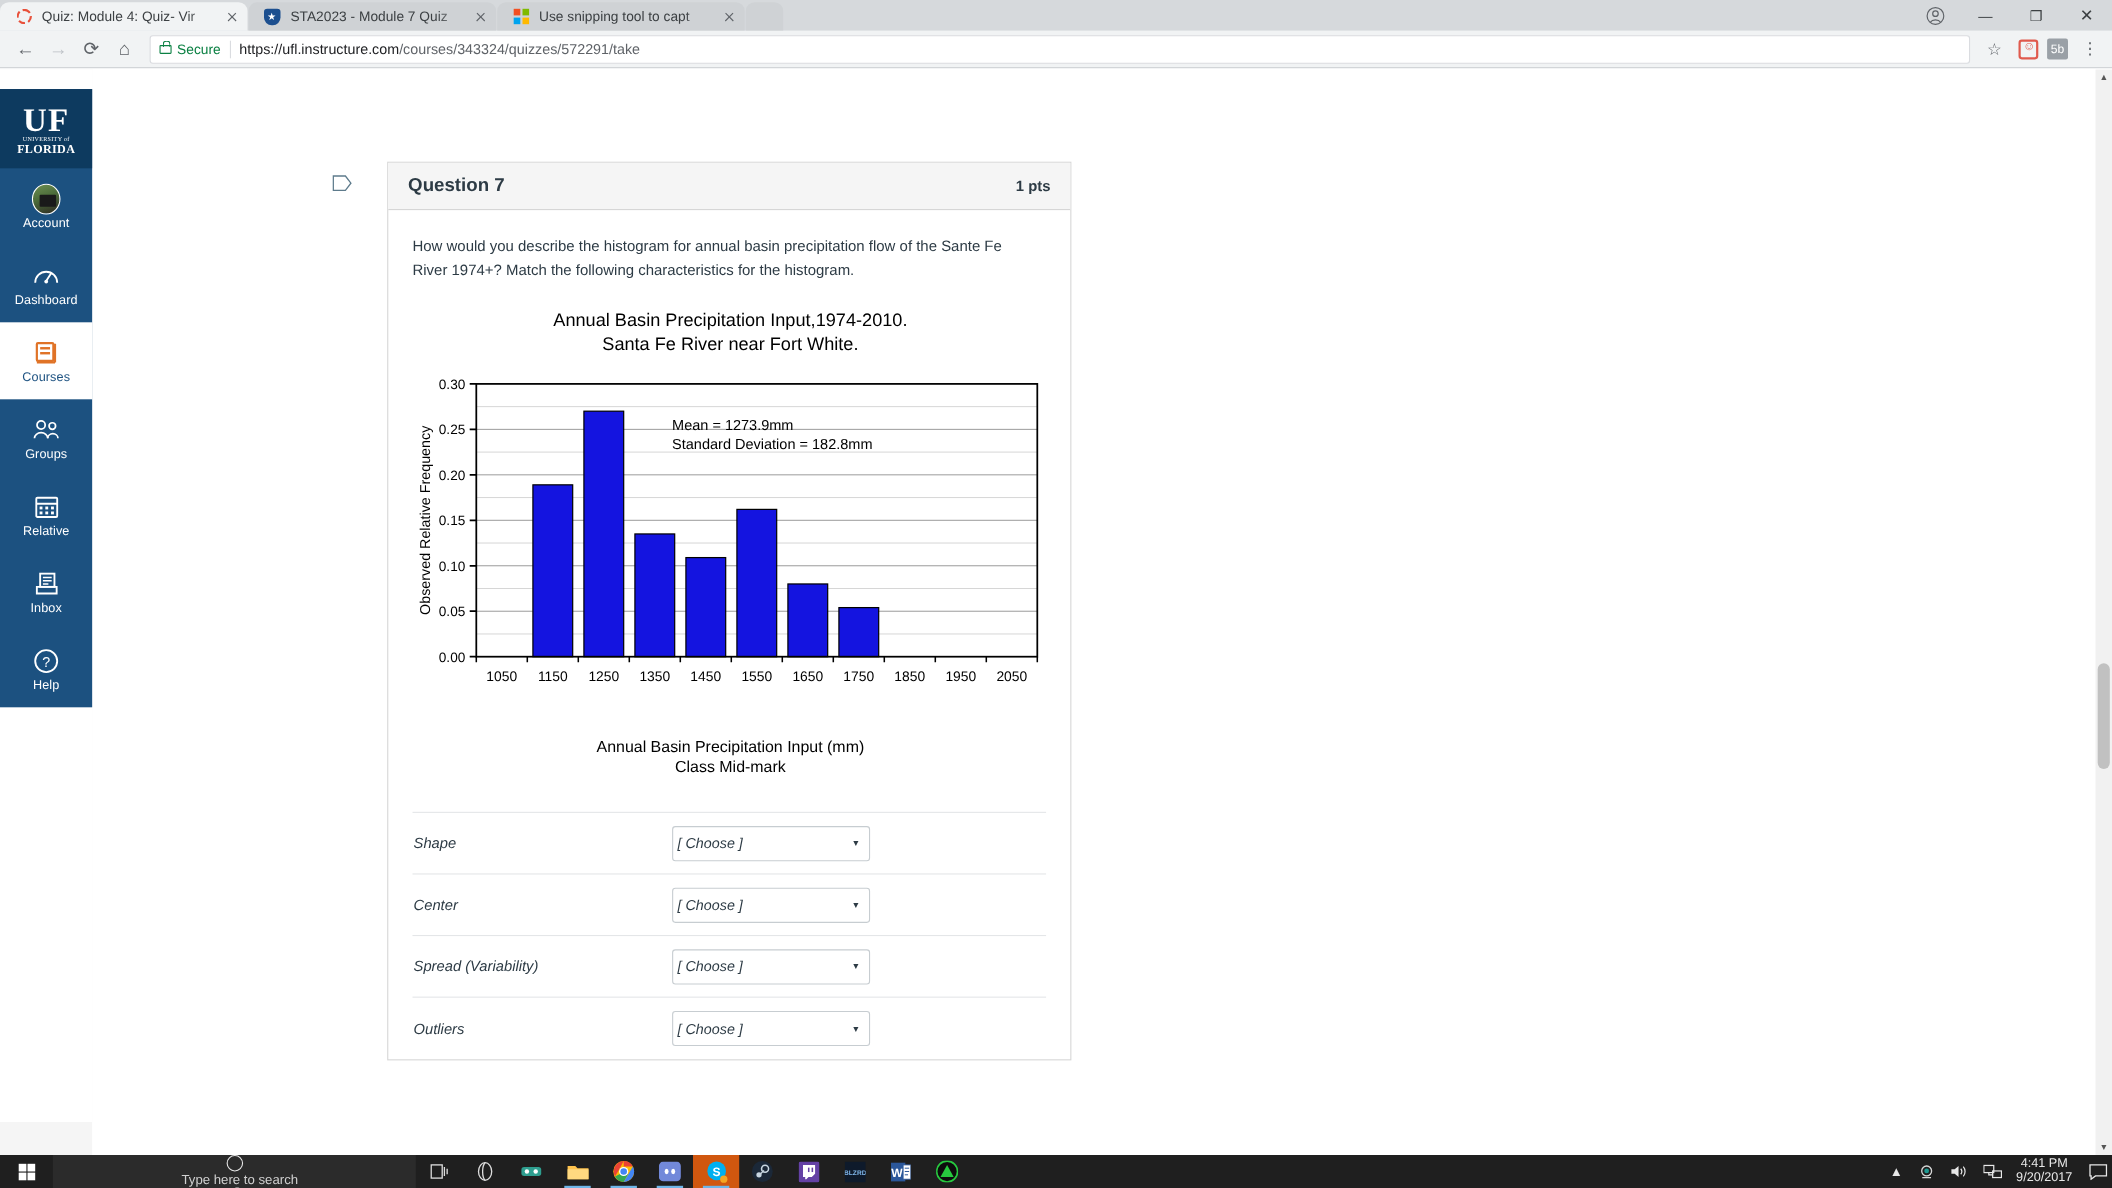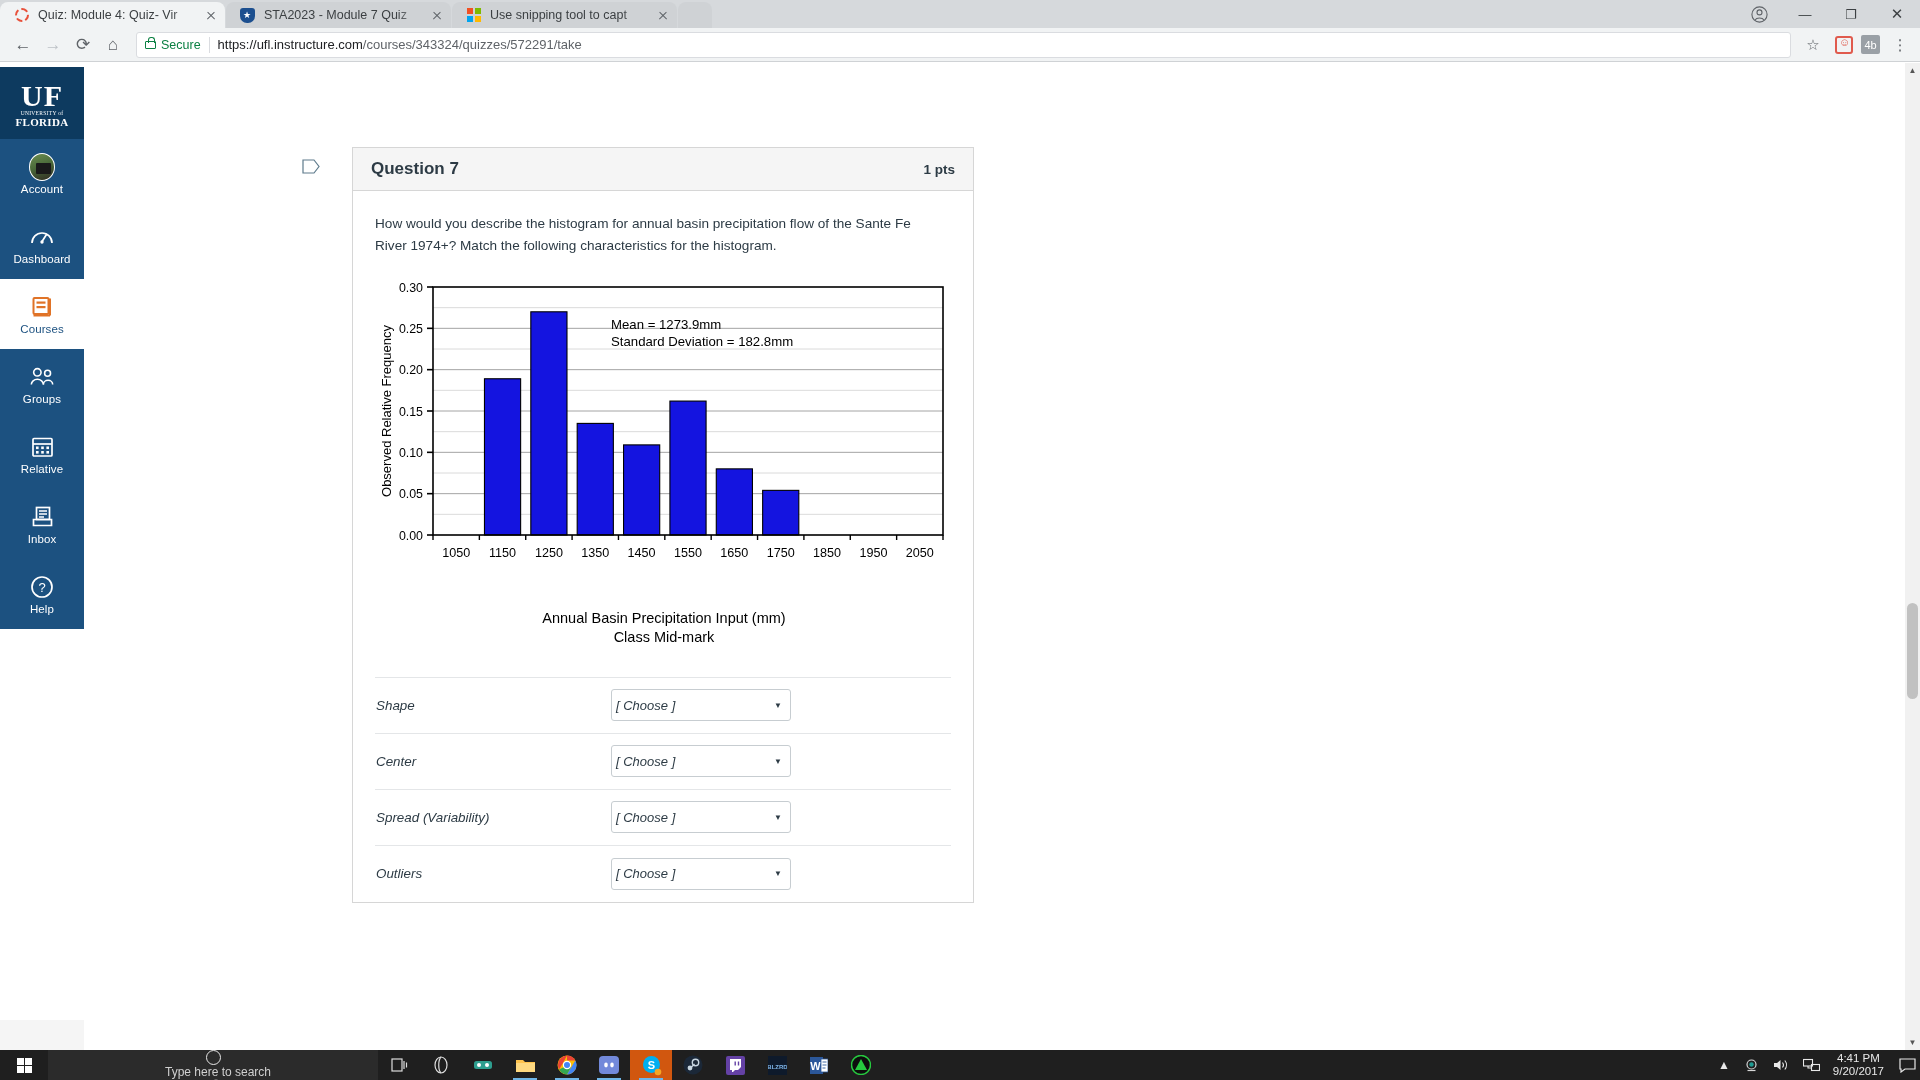--- a/index.html
+++ b/index.html
@@ -85,21 +85,21 @@
   .ext2 { width: 19px; height: 19px; background: #9aa0a6; border-radius: 2px; color: #fff;
           font-size: 11px; display: flex; align-items: center; justify-content: center; margin-right: 8px; }
   .kebab { width: 24px; text-align: center; color: #5f6368; font-size: 15px; line-height: 10px; }
 
   
   .viewport { position: absolute; left: 0; top: 63px; width: 1920px; height: 987px; background: #fff; overflow: hidden; }
 
   
   .gnav { position: absolute; left: 0; top: 0; width: 84px; height: 987px; background: #f5f5f5; }
   .gnav-inner { width: 84px; height: 957px; background: #fff; position: relative; }
-  .gnav-list { position: absolute; left: 0; top: 4px; width: 84px; background: #1c5180; }
+  .gnav-list { position: absolute; left: 0; top: 18px; width: 84px; background: #1c5180; }
   .uf-logo {
     height: 72px; background: #0d3a5f; display: flex; flex-direction: column;
     align-items: center; justify-content: center; color: #fff; padding-top: 4px;
   }
   .uf-logo .uf { font-family: "Liberation Serif", serif; font-weight: bold; font-size: 30px; letter-spacing: 1px; line-height: 28px; }
   .uf-logo .uo { font-family: "Liberation Serif", serif; font-size: 5.5px; letter-spacing: .3px; }
   .uf-logo .fl { font-family: "Liberation Serif", serif; font-weight: bold; font-size: 11px; letter-spacing: .3px; }
   .gitem {
     display: flex; flex-direction: column; align-items: center; justify-content: center;
     height: 70px; color: #fff; text-decoration: none; cursor: pointer;
@@ -233,21 +233,21 @@
     <span class="navbtn">⌂</span>
     <div class="urlbox">
       <span class="lock"></span>
       <span class="secure-txt">Secure</span>
       <span class="url-sep"></span>
       <span class="url-txt"><b>https://ufl.instructure.com</b><span>/courses/343324/quizzes/572291/take</span></span>
     </div>
     <div class="right-ic">
       <span class="star">☆</span>
       <span class="ext1"></span>
-      <span class="ext2">4b</span>
+      <span class="ext2">5b</span>
       <span class="kebab">⋮</span>
     </div>
   </div>
 
   <div class="viewport">
 
     <div class="gnav">
       <div class="gnav-inner">
         <div class="gnav-list">
 
@@ -354,20 +354,24 @@
 
         <div class="qheader">
           <span class="qtitle">Question 7</span>
           <span class="qpts">1 pts</span>
         </div>
 
         <div class="qbody">
           <div class="qtext">How would you describe the histogram for annual basin precipitation flow of the Sante Fe River 1974+? Match the following characteristics for the histogram.</div>
 
           <div class="figure">
+            <div class="fig-title">
+              <div>Annual Basin Precipitation Input,1974-2010.</div>
+              <div>Santa Fe River near Fort White.</div>
+            </div>
 
             <div class="plot-wrap">
               <svg id="chart-svg" width="578" height="300" viewBox="0 0 578 300">
                   <line x1="58" x2="568" y1="233.33333333333334" y2="233.33333333333334" stroke="#d0d0d0" stroke-width="0.8"></line>
                   <line x1="58" x2="568" y1="192" y2="192" stroke="#d0d0d0" stroke-width="0.8"></line>
                   <line x1="58" x2="568" y1="150.66666666666666" y2="150.66666666666666" stroke="#d0d0d0" stroke-width="0.8"></line>
                   <line x1="58" x2="568" y1="109.33333333333331" y2="109.33333333333331" stroke="#d0d0d0" stroke-width="0.8"></line>
                   <line x1="58" x2="568" y1="68" y2="68" stroke="#d0d0d0" stroke-width="0.8"></line>
                   <line x1="58" x2="568" y1="26.666666666666657" y2="26.666666666666657" stroke="#d0d0d0" stroke-width="0.8"></line>
                   <line x1="58" x2="568" y1="212.66666666666666" y2="212.66666666666666" stroke="#9a9a9a" stroke-width="0.9"></line>

